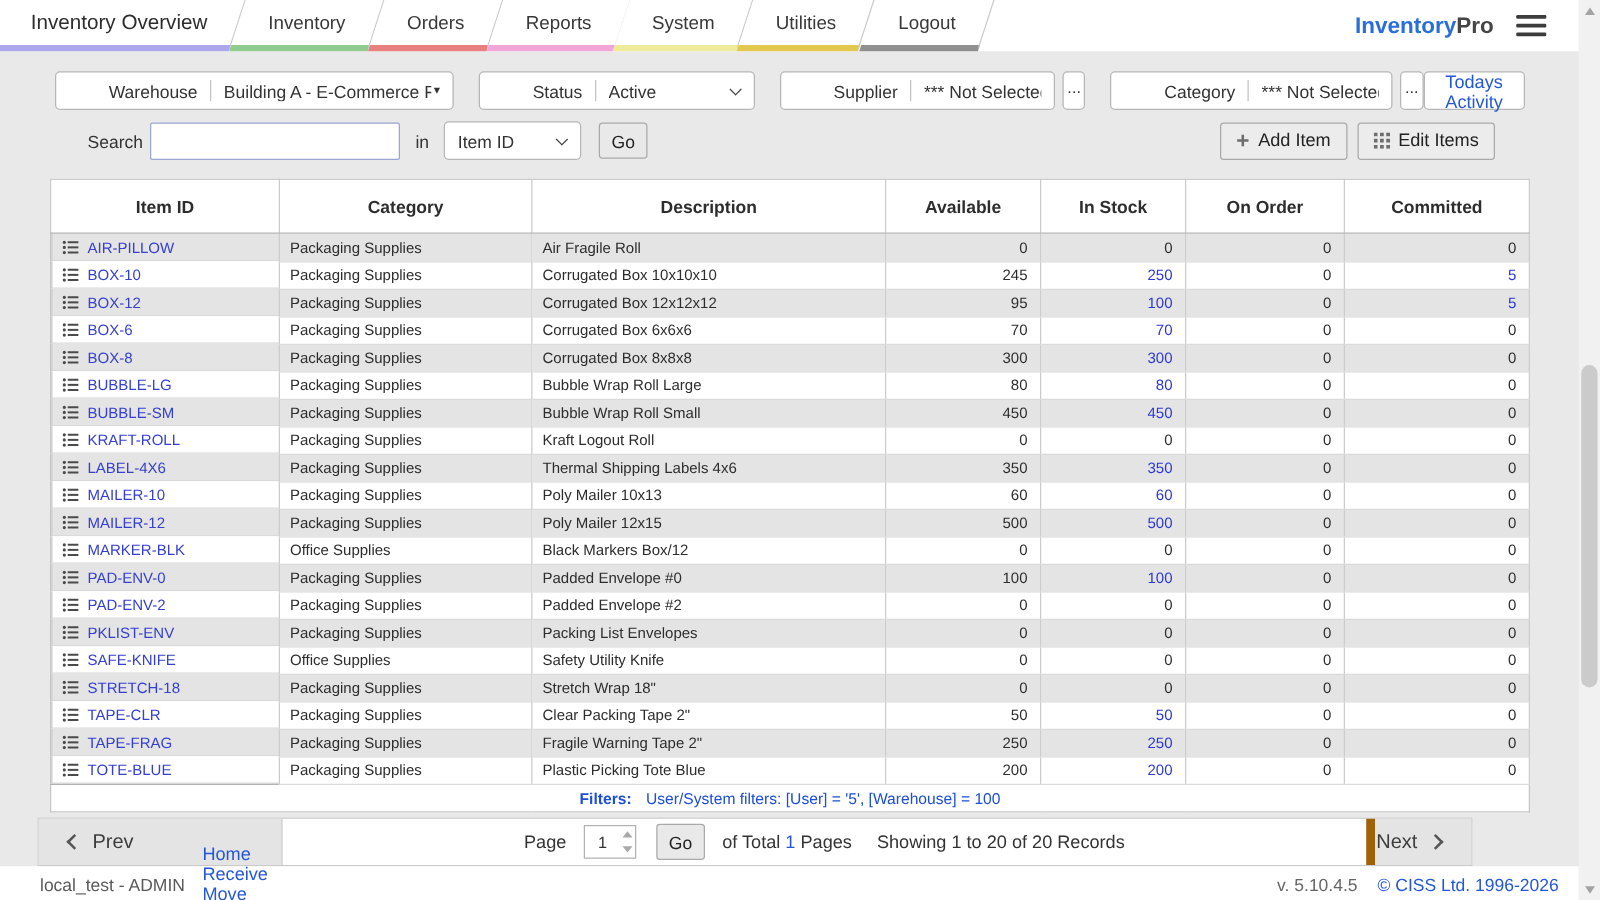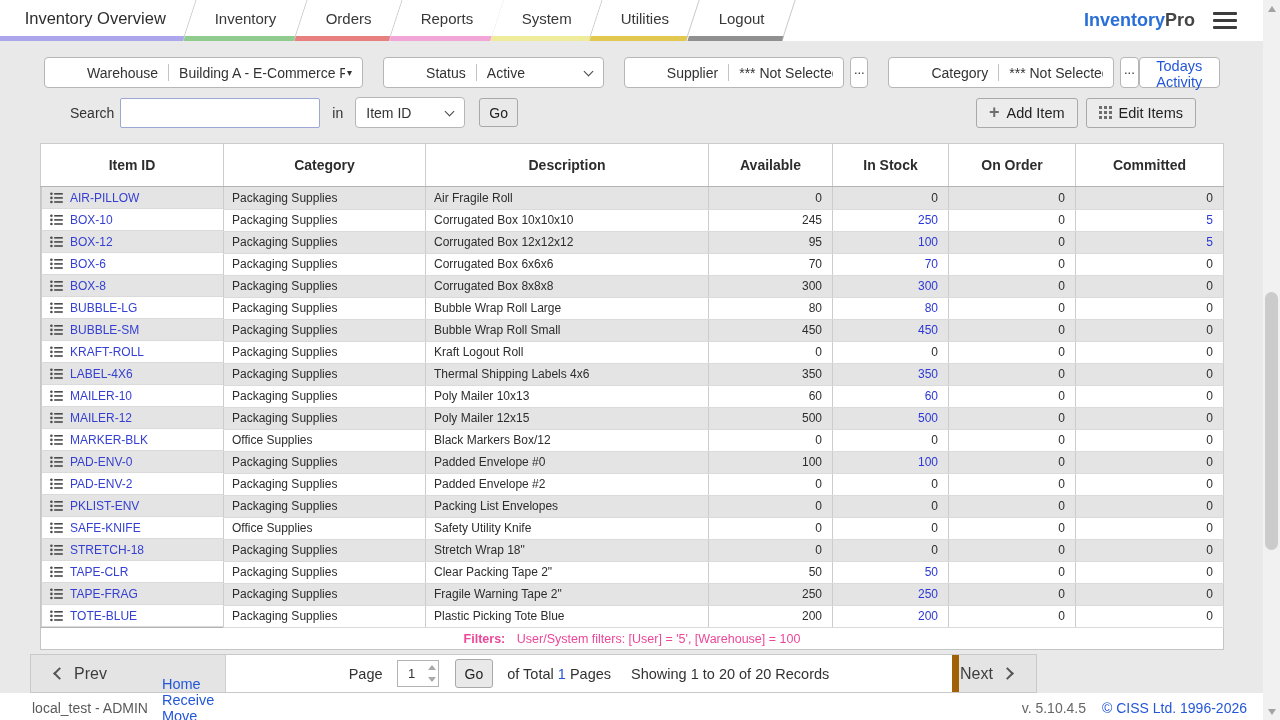--- a/index.html
+++ b/index.html
@@ -82,27 +82,27 @@
   }
   tbody tr.odd { background:#e4e4e4; }
   tbody tr.even { background:#fff; }
   td.id-cell { display:flex; align-items:center; gap:7px; border-right:none; height:22px; }
   td.num { text-align:right; padding-right:10px; }
   .id-link { color:#3540d2; cursor:pointer; }
   .num-link { color:#2b37d6; cursor:pointer; }
   .list-icon { flex:none; display:inline-flex; cursor:pointer; }
   tfoot td {
     background:#fff; height:22px; font-size:12.5px; text-align:center;
-    border-top:1px solid #b3b3b3; color:#ec4899;
+    border-top:1px solid #b3b3b3; color:#1d4ed8;
   }
   .fnote-label { font-weight:bold; margin-right:8px; }
 
   
   .pagination {
-    margin:4px 0 0 30px; width:1007px; height:39px; background:#fff; border:1px solid #c9c9c9;
+    margin:4px 0 0 30px; width:1148px; height:39px; background:#fff; border:1px solid #c9c9c9;
     display:flex; align-items:stretch;
   }
   .page-btn {
     background:#e4e4e4; display:flex; align-items:center; gap:10px; font-size:16px; color:#3d3d3d;
     cursor:pointer; border:none; font-family:inherit;
   }
   .prev-btn { width:195px; padding-left:24px; border-right:1px solid #cfcfcf; }
   .next-btn { width:84px; margin-left:auto; padding-left:1px; border-left:7px solid #a16207; }
   .chev-left  { width:9px; height:9px; border-left:2.5px solid #555; border-bottom:2.5px solid #555; transform:rotate(45deg); }
   .chev-right { width:9px; height:9px; border-left:2.5px solid #555; border-bottom:2.5px solid #555; transform:rotate(225deg); }

